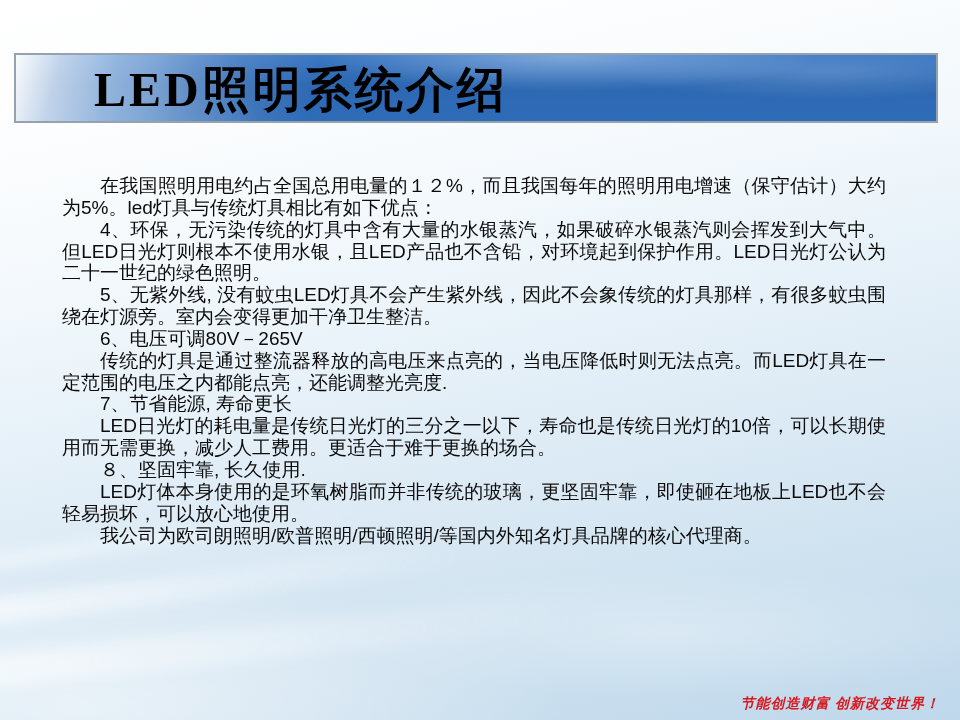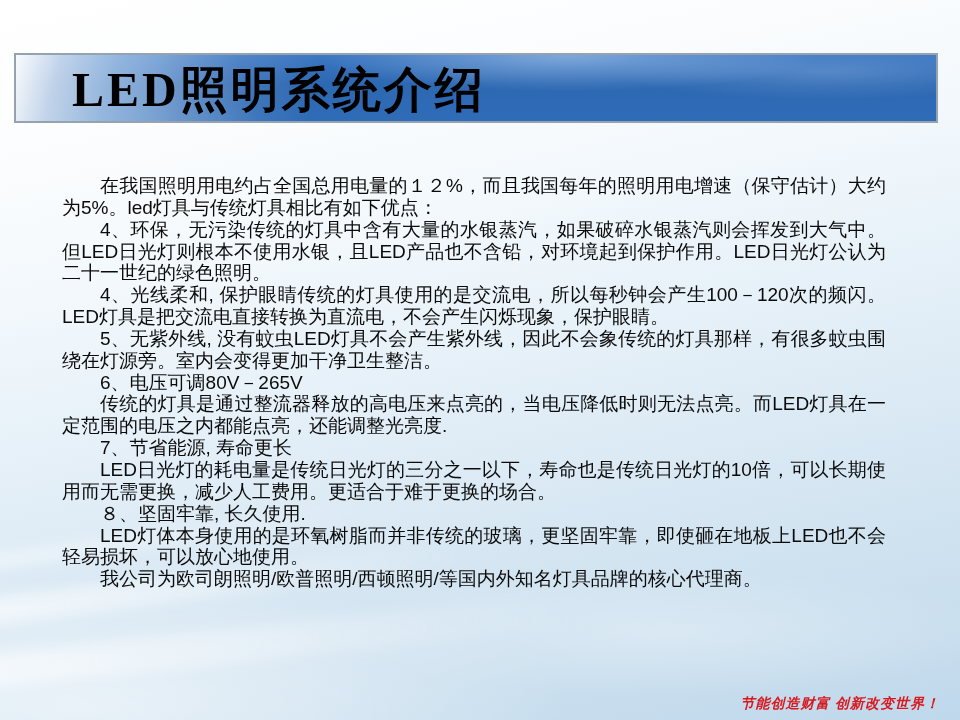--- a/index.html
+++ b/index.html
@@ -42,21 +42,21 @@
     background:
       linear-gradient(105deg, rgba(255,255,255,0.95) 0%, rgba(255,255,255,0.55) 5%,
                       rgba(196,219,242,0.5) 11%, rgba(255,255,255,0.18) 19%, rgba(255,255,255,0) 33%),
       linear-gradient(70deg, rgba(255,255,255,0.4) 0%, rgba(255,255,255,0) 26%),
       radial-gradient(ellipse 360px 50px at 60% 2%, rgba(208,228,248,0.45), rgba(208,228,248,0) 70%),
       radial-gradient(ellipse 300px 40px at 88% 25%, rgba(190,215,242,0.25), rgba(190,215,242,0) 70%),
       linear-gradient(180deg, #3a76c2 0%, #2d68b2 45%, #2f6cb8 100%);
   }
   .banner .title {
     display: block;
-    padding-left: 56px;
+    padding-left: 78px;
     line-height: 70px;
     font-family: "Liberation Serif", "DejaVu Serif", serif;
     font-weight: bold;
     font-size: 48px;
     letter-spacing: 3px;
     color: #000000;
     white-space: nowrap;
   }
 
   
@@ -104,21 +104,20 @@
   </div>
 
   <div class="body">
 
       <p class="para">在我国照明用电约占全国总用电量的１２%，而且我国每年的照明用电增速（保守估计）大约为5%。led灯具与传统灯具相比有如下优点：</p>
 
       <p class="para">4、环保，无污染传统的灯具中含有大量的水银蒸汽，如果破碎水银蒸汽则会挥发到大气中。但LED日光灯则根本不使用水银，且LED产品也不含铅，对环境起到保护作用。LED日光灯公认为二十一世纪的绿色照明。</p>
 
 
 
-      <p class="para">4、光线柔和, 保护眼睛传统的灯具使用的是交流电，所以每秒钟会产生100－120次的频闪。LED灯具是把交流电直接转换为直流电，不会产生闪烁现象，保护眼睛。</p>
 
       <p class="para">5、无紫外线, 没有蚊虫LED灯具不会产生紫外线，因此不会象传统的灯具那样，有很多蚊虫围绕在灯源旁。室内会变得更加干净卫生整洁。</p>
 
       <p class="para">6、电压可调80V－265V</p>
 
       <p class="para">传统的灯具是通过整流器释放的高电压来点亮的，当电压降低时则无法点亮。而LED灯具在一定范围的电压之内都能点亮，还能调整光亮度.</p>
 
       <p class="para">7、节省能源, 寿命更长</p>
 
       <p class="para">LED日光灯的耗电量是传统日光灯的三分之一以下，寿命也是传统日光灯的10倍，可以长期使用而无需更换，减少人工费用。更适合于难于更换的场合。</p>

